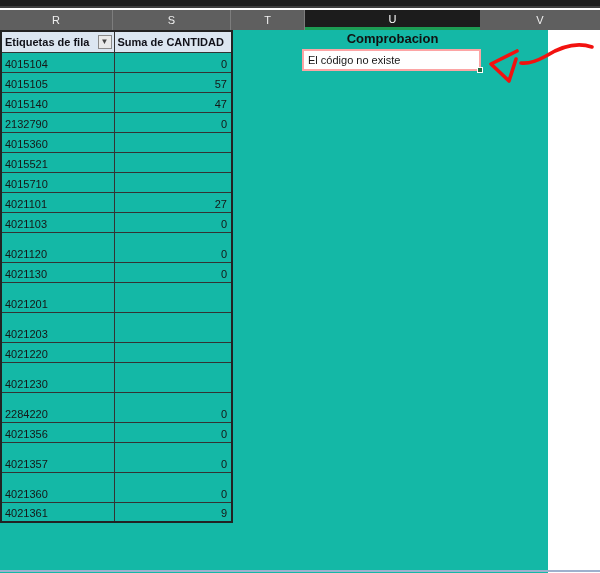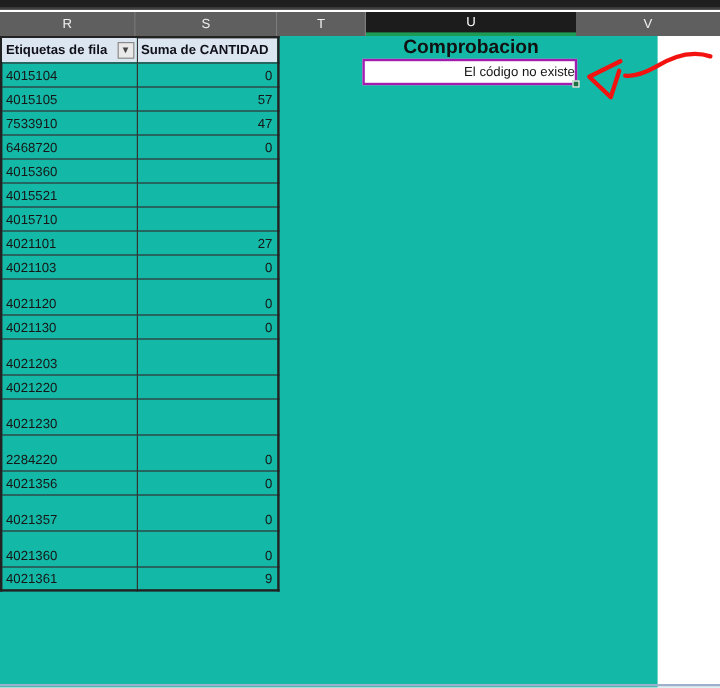--- a/index.html
+++ b/index.html
@@ -89,34 +89,33 @@
     padding: 1px 4px 2px 3px;
     vertical-align: bottom;
   }
 
   
   .comprob-title {
     position: absolute; left: 305px; top: 1px;
     width: 175px; height: 17px;
     text-align: center;
     font-weight: bold;
-    font-size: 16px;
+    font-size: 13px;
     color: #111111;
   }
   
   .sel-cell {
     position: absolute; left: 302px; top: 19px;
     width: 179px; height: 22px;
-    border: 2px solid #a21caf;
+    border: 2px solid #fca5a5;
     background: #ffffff;
     font-size: 11px;
     color: #161616;
     display: flex; align-items: center;
     padding-left: 4px;
-    justify-content: flex-end;
   }
   .fill-handle {
     position: absolute; right: -4px; bottom: -4px;
     width: 6px; height: 6px;
     background: #1F7145;
     border: 1px solid #ffffff;
   }
   
   svg.arrow { position: absolute; left: 485px; top: 8px; }
   
@@ -160,25 +159,25 @@
       <tbody id="pivot-body">
           <tr class="prow">
     <td class="plabel">4015104</td>
     <td class="pvalue">0</td>
   </tr>
           <tr class="prow">
     <td class="plabel">4015105</td>
     <td class="pvalue">57</td>
   </tr>
           <tr class="prow">
-    <td class="plabel">7533910</td>
+    <td class="plabel">4015140</td>
     <td class="pvalue">47</td>
   </tr>
           <tr class="prow">
-    <td class="plabel">6468720</td>
+    <td class="plabel">2132790</td>
     <td class="pvalue">0</td>
   </tr>
           <tr class="prow">
     <td class="plabel">4015360</td>
     <td class="pvalue"></td>
   </tr>
           <tr class="prow">
     <td class="plabel">4015521</td>
     <td class="pvalue"></td>
   </tr>
@@ -194,20 +193,24 @@
     <td class="plabel">4021103</td>
     <td class="pvalue">0</td>
   </tr>
           <tr class="prow tall">
     <td class="plabel">4021120</td>
     <td class="pvalue">0</td>
   </tr>
           <tr class="prow">
     <td class="plabel">4021130</td>
     <td class="pvalue">0</td>
+  </tr>
+          <tr class="prow tall">
+    <td class="plabel">4021201</td>
+    <td class="pvalue"></td>
   </tr>
           <tr class="prow tall">
     <td class="plabel">4021203</td>
     <td class="pvalue"></td>
   </tr>
           <tr class="prow">
     <td class="plabel">4021220</td>
     <td class="pvalue"></td>
   </tr>
           <tr class="prow tall">

